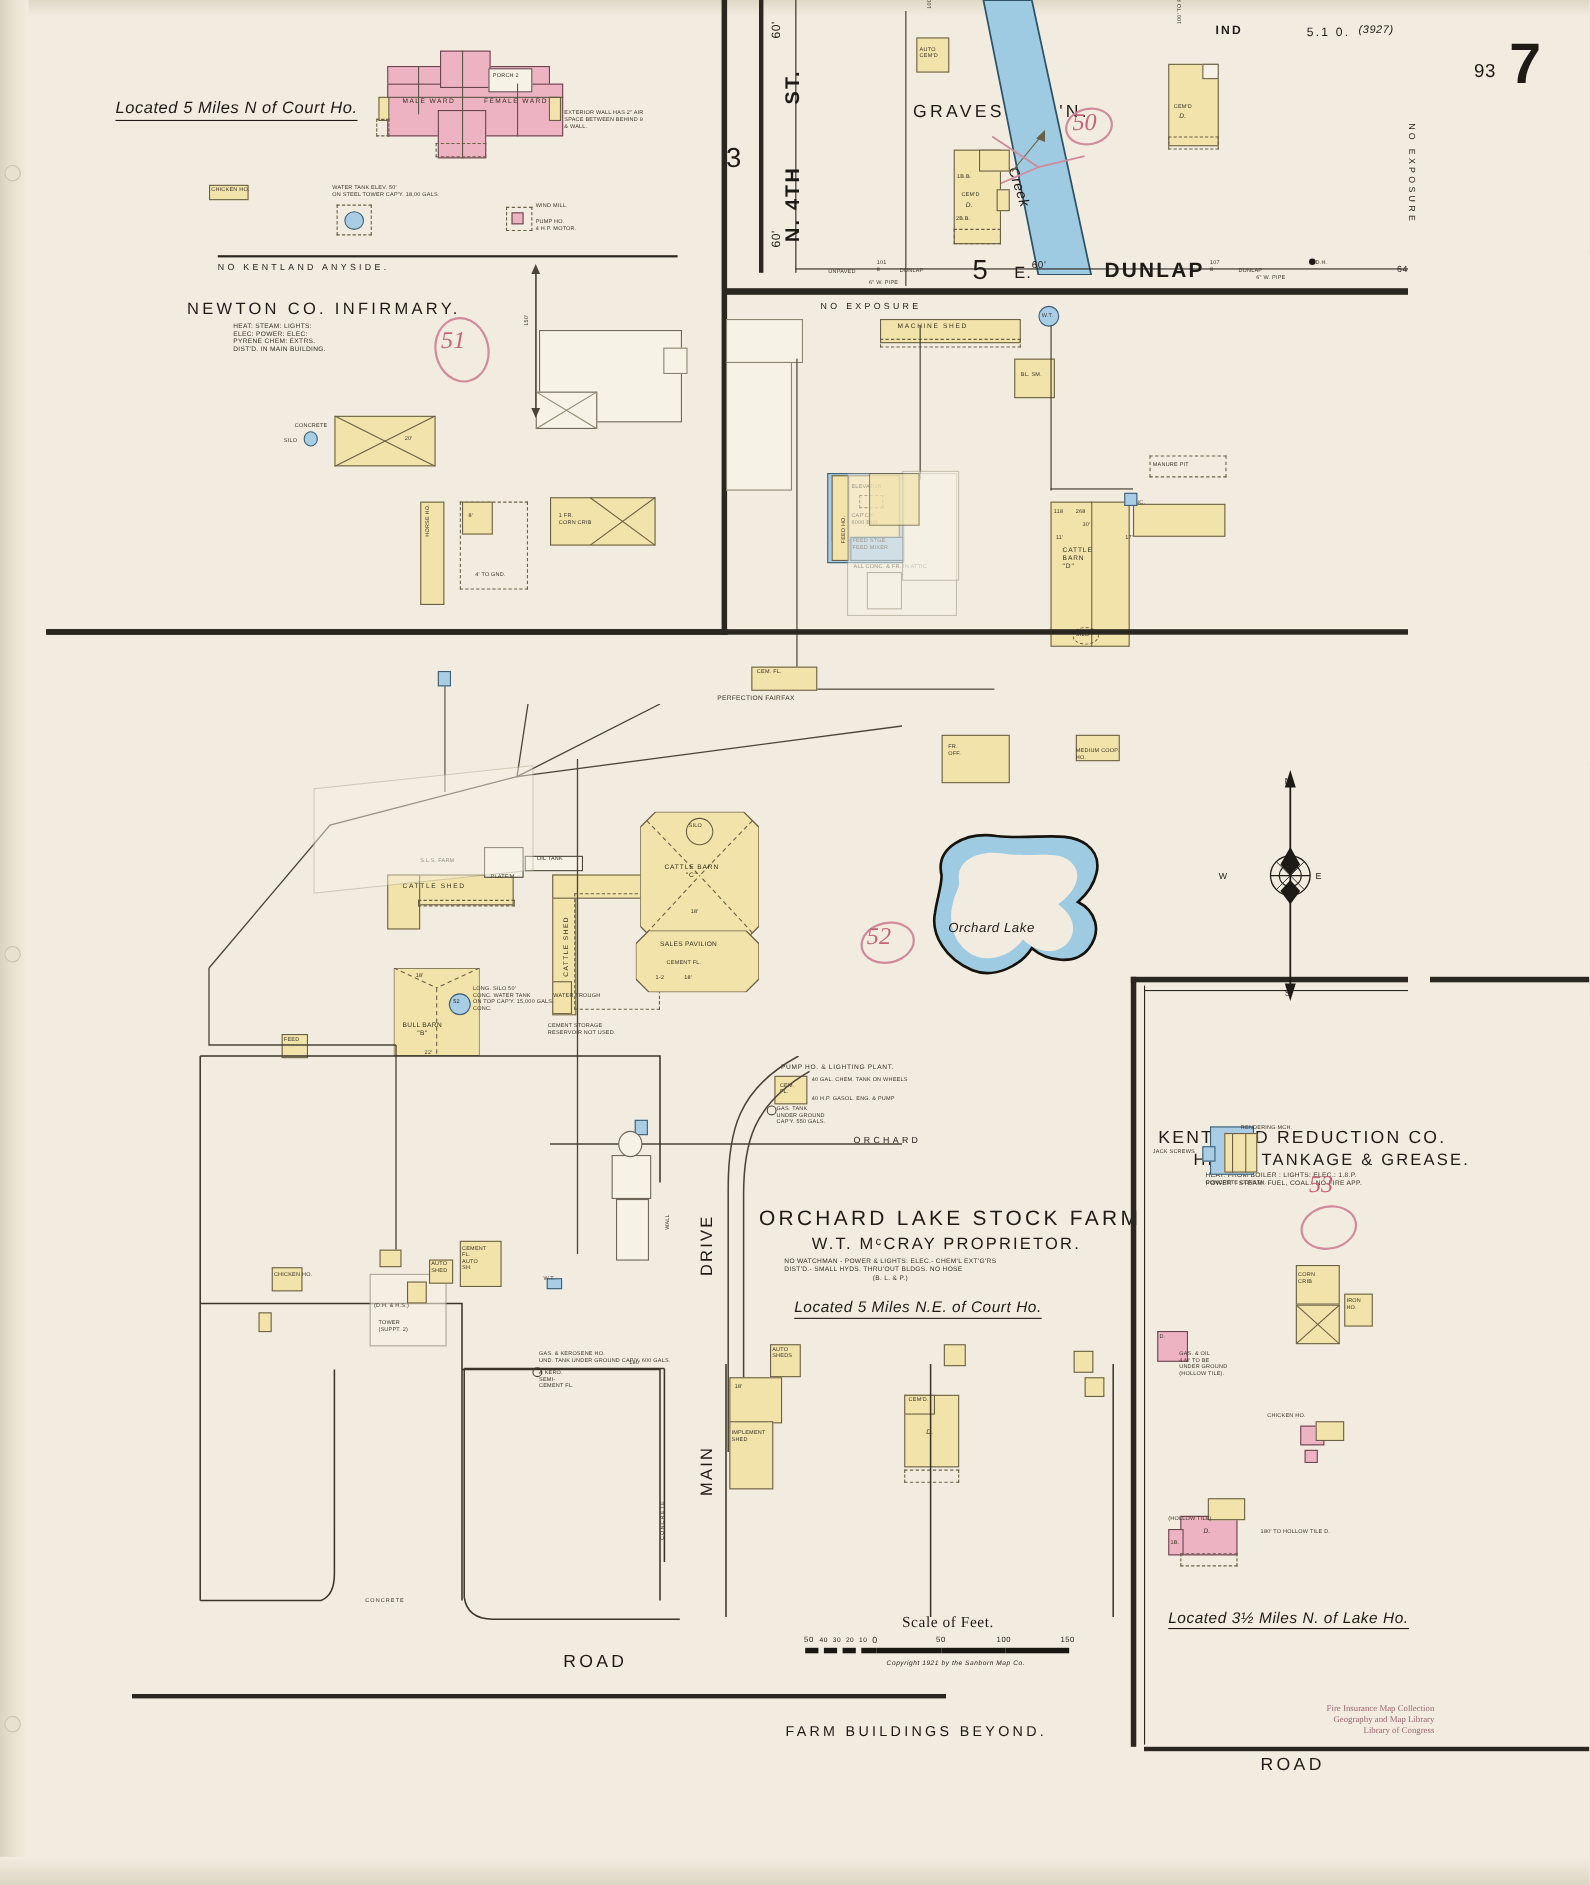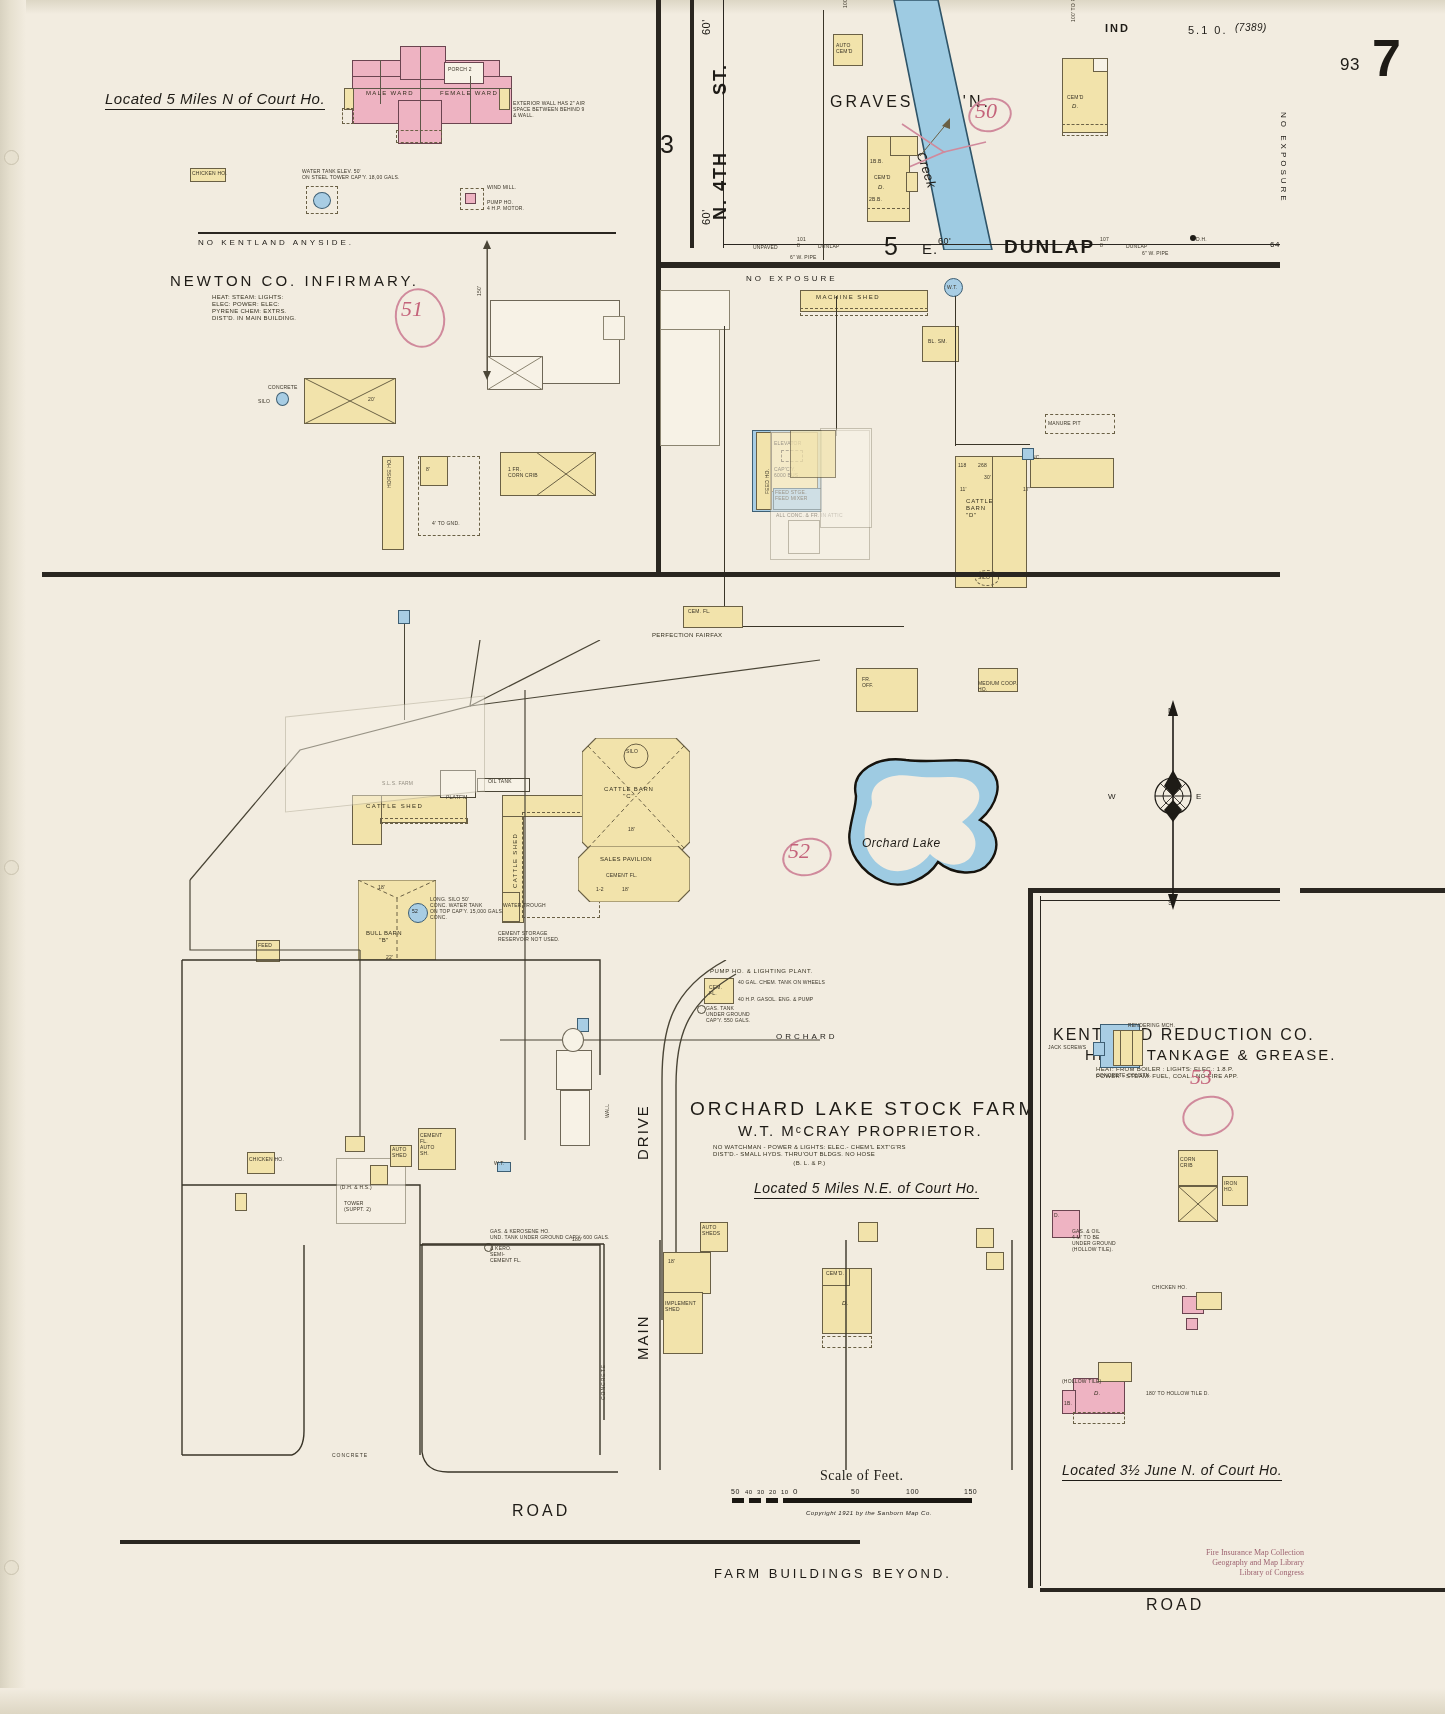--- a/index.html
+++ b/index.html
@@ -64,21 +64,21 @@
 
   <div class="edgeT"></div>
   <div class="edgeL"></div>
   <div class="edgeB"></div>
   <div class="punch" style="top:150px"></div>
   <div class="punch" style="top:860px"></div>
   <div class="punch" style="top:1560px"></div>
 
   <div class="lbl md" style="left:1105px;top:22px;font-weight:bold;">IND</div>
   <div class="lbl md" style="left:1188px;top:24px;">5.1 0.</div>
-  <div class="lbl" style="left:1235px;top:22px;font-size:10px;font-style:italic;">(7389)</div>
+  <div class="lbl" style="left:1235px;top:22px;font-size:10px;font-style:italic;">(3927)</div>
   <div class="lbl" style="left:1340px;top:55px;font-size:17px;">93</div>
   <div class="lbl" style="left:1372px;top:36px;font-size:52px;font-weight:bold;line-height:44px;">7</div>
 
 
   <div class="vtext lbl sm" style="left:1288px;top:112px;transform:rotate(90deg);letter-spacing:3px;font-size:8px;">NO EXPOSURE</div>
   <div class="lbl" style="left:1270px;top:240px;font-size:8px;">64</div>
 
   <div class="lbl" style="left:105px;top:90px;font-size:15px;font-style:italic;border-bottom:1.4px solid #1e1b16;padding-bottom:2px;">Located 5 Miles N of Court Ho.</div>
 
   <div class="bldg pink" style="left:352px;top:60px;width:148px;height:44px;"></div>
@@ -459,21 +459,21 @@
   <div class="lbl" style="left:634px;top:1160px;font-size:15px;letter-spacing:2px;transform:rotate(-90deg);transform-origin:left top;font-weight:500;">DRIVE</div>
   <div class="lbl" style="left:634px;top:1360px;font-size:15px;letter-spacing:2px;transform:rotate(-90deg);transform-origin:left top;font-weight:500;">MAIN</div>
 
   <div class="lbl xl" style="left:690px;top:1098px;letter-spacing:3px;">ORCHARD LAKE STOCK FARM</div>
   <div class="lbl" style="left:738px;top:1122px;font-size:15px;letter-spacing:2px;">W.T. MᶜCRAY PROPRIETOR.</div>
   <div class="lbl tiny6" style="left:713px;top:1144px;">
     <div>NO WATCHMAN - POWER &amp; LIGHTS: ELEC.- CHEM'L EXT'G'RS</div>
     <div>DIST'D.- SMALL HYDS. THRU'OUT  BLDGS. NO HOSE</div>
     <div style="text-align:center;margin-top:2px">(B. L. &amp; P.)</div>
   </div>
-  <div class="lbl" style="left:722px;top:1180px;font-size:14px;font-style:italic;border-bottom:1.4px solid #1e1b16;padding-bottom:2px;margin-left:32px;">Located 5 Miles N.E. of Court Ho.</div>
+  <div class="lbl" style="left:722px;top:1180px;font-size:14px;font-style:italic;border-bottom:1.4px solid #1e1b16;padding-bottom:2px;">Located 5 Miles N.E. of Court Ho.</div>
 
   <svg style="position:absolute;left:180px;top:955px;" width="470" height="510">
     <polyline points="2,5 420,5 420,120" fill="none" stroke="#3a3528" stroke-width="1.4"></polyline>
     <polyline points="2,5 2,500" fill="none" stroke="#3a3528" stroke-width="1.4"></polyline>
     <polyline points="2,230 240,230 240,500" fill="none" stroke="#3a3528" stroke-width="1.4"></polyline>
     <polyline points="2,500 112,500" fill="none" stroke="#3a3528" stroke-width="1.4"></polyline>
     <path d="M112,500 C122,496 124,486 124,476 L124,290" fill="none" stroke="#3a3528" stroke-width="1.4"></path>
     <polyline points="240,290 420,290 420,500" fill="none" stroke="#3a3528" stroke-width="1.4"></polyline>
   </svg>
   <div class="bldg wht" style="left:336px;top:1158px;width:70px;height:66px;border-color:#7d7663;opacity:.6;"></div>
@@ -656,18 +656,18 @@
   <div class="lbl tiny" style="left:1064px;top:1400px;">1B.</div>
   <div class="bldg dash" style="left:1073px;top:1412px;width:52px;height:12px;"></div>
   <div class="lbl tiny" style="left:1146px;top:1390px;">180' TO HOLLOW TILE D.</div>
 
   <div class="locstamp" style="left:1206px;top:1548px;text-align:right;">
     <div>Fire Insurance Map Collection</div>
     <div>Geography and Map Library</div>
     <div style="margin-left:28px">Library of Congress</div>
   </div>
 
-  <div class="lbl" style="left:1062px;top:1462px;font-size:14px;font-style:italic;border-bottom:1.4px solid #1e1b16;padding-bottom:2px;">Located 3½ June N. of Court Ho.</div>
+  <div class="lbl" style="left:1062px;top:1462px;font-size:14px;font-style:italic;border-bottom:1.4px solid #1e1b16;padding-bottom:2px;">Located 3½ Miles N. of Lake Ho.</div>
 
   <div class="line" style="left:1040px;top:1588px;width:405px;height:4px;"></div>
   <div class="lbl" style="left:1146px;top:1596px;font-size:16px;letter-spacing:3px;font-weight:500;">ROAD</div>
 
 </div>
 
 </body></html>

